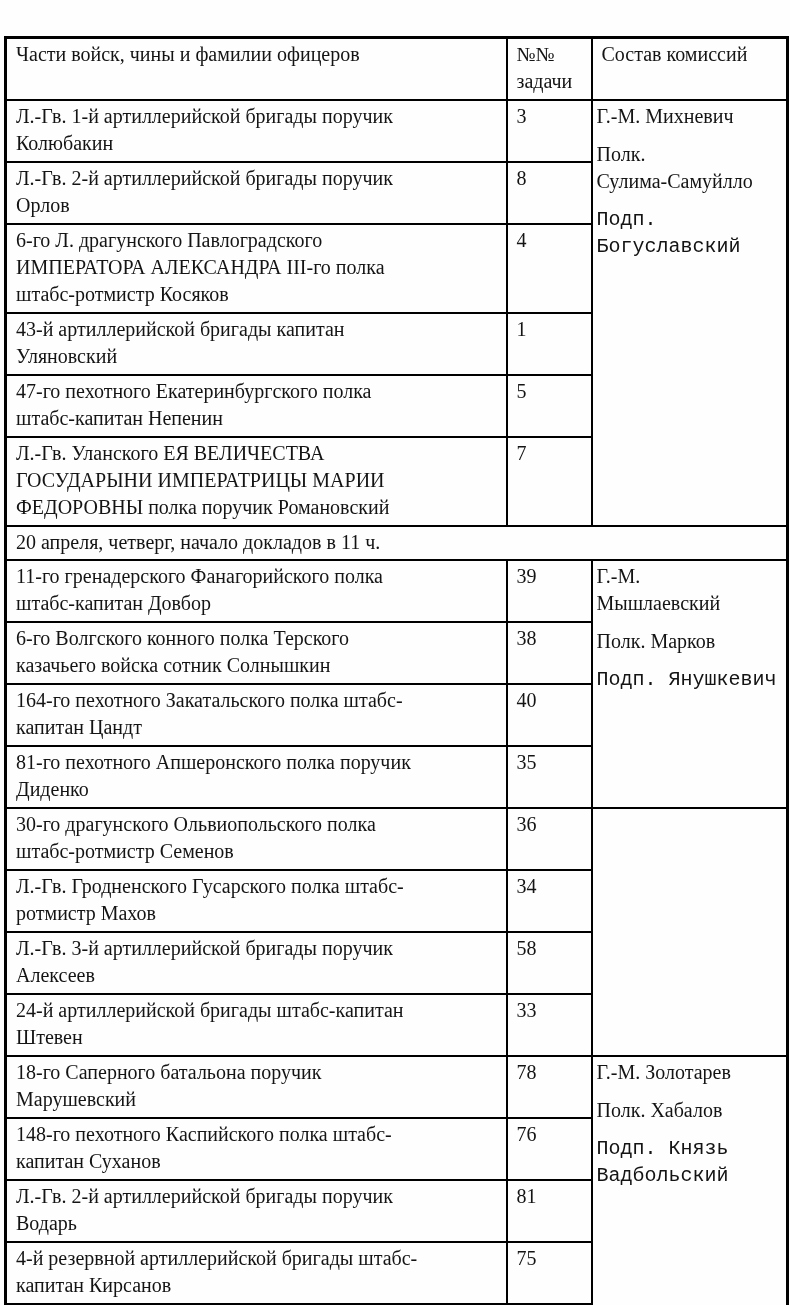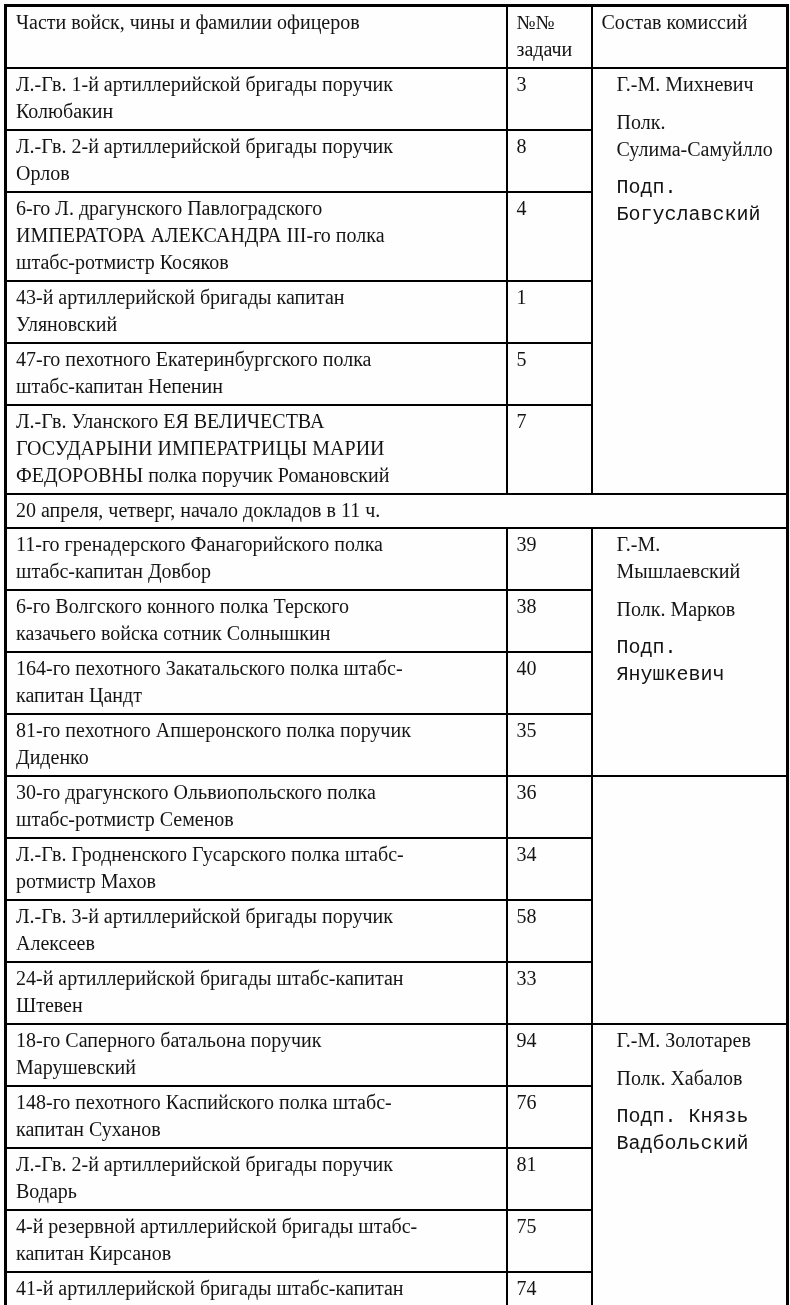--- a/index.html
+++ b/index.html
@@ -12,20 +12,21 @@
   body {
     background: #fefefe;
     font-family: "Liberation Serif", "DejaVu Serif", serif;
     color: #141414;
   }
   .page {
     box-sizing: border-box;
     width: 790px;
     height: 955px;
     padding: 4px 4px 5px 4px;
+    margin-top: 32px;
   }
   table.schedule {
     border-collapse: collapse;
     table-layout: fixed;
     width: 782px;
     border: 3px solid #000;
     background: #fefefe;
   }
   col.c-units { width: 501px; }
   col.c-task  { width: 85px; }
@@ -35,21 +36,21 @@
     vertical-align: top;
     text-align: left;
     font-weight: normal;
     font-size: 20px;
     line-height: 27px;
     padding: 2px 6px 4px 9px;
     white-space: pre-line;
     overflow: hidden;
   }
   td.task-cell { padding-left: 9px; }
-  td.commission-cell { padding-left: 24px; }
+  td.commission-cell { padding-left: 4px; }
   .commission-cell .para { margin: 0 0 11px 0; }
   .commission-cell .para:last-child { margin-bottom: 0; font-family: Liberation Mono, monospace; }
   td.date-cell {
     padding: 2px 6px 3px 9px;
     line-height: 27px;
   }
 </style>
 </head>
 <body>
 
@@ -146,21 +147,21 @@
           <td class="task-cell">58</td>
         </tr>
         <tr>
           <td class="unit-cell">24-й артиллерийской бригады штабс-капитан
 Штевен</td>
           <td class="task-cell">33</td>
         </tr>
         <tr>
           <td class="unit-cell">18-го Саперного батальона поручик
 Марушевский</td>
-          <td class="task-cell">94</td>
+          <td class="task-cell">78</td>
           <td class="commission-cell" rowspan="6"><div class="para">Г.-М. Золотарев</div><div class="para">Полк. Хабалов</div><div class="para">Подп. Князь
 Вадбольский</div></td>
         </tr>
         <tr>
           <td class="unit-cell">148-го пехотного Каспийского полка штабс-
 капитан Суханов</td>
           <td class="task-cell">76</td>
         </tr>
         <tr>
           <td class="unit-cell">Л.-Гв. 2-й артиллерийской бригады поручик

